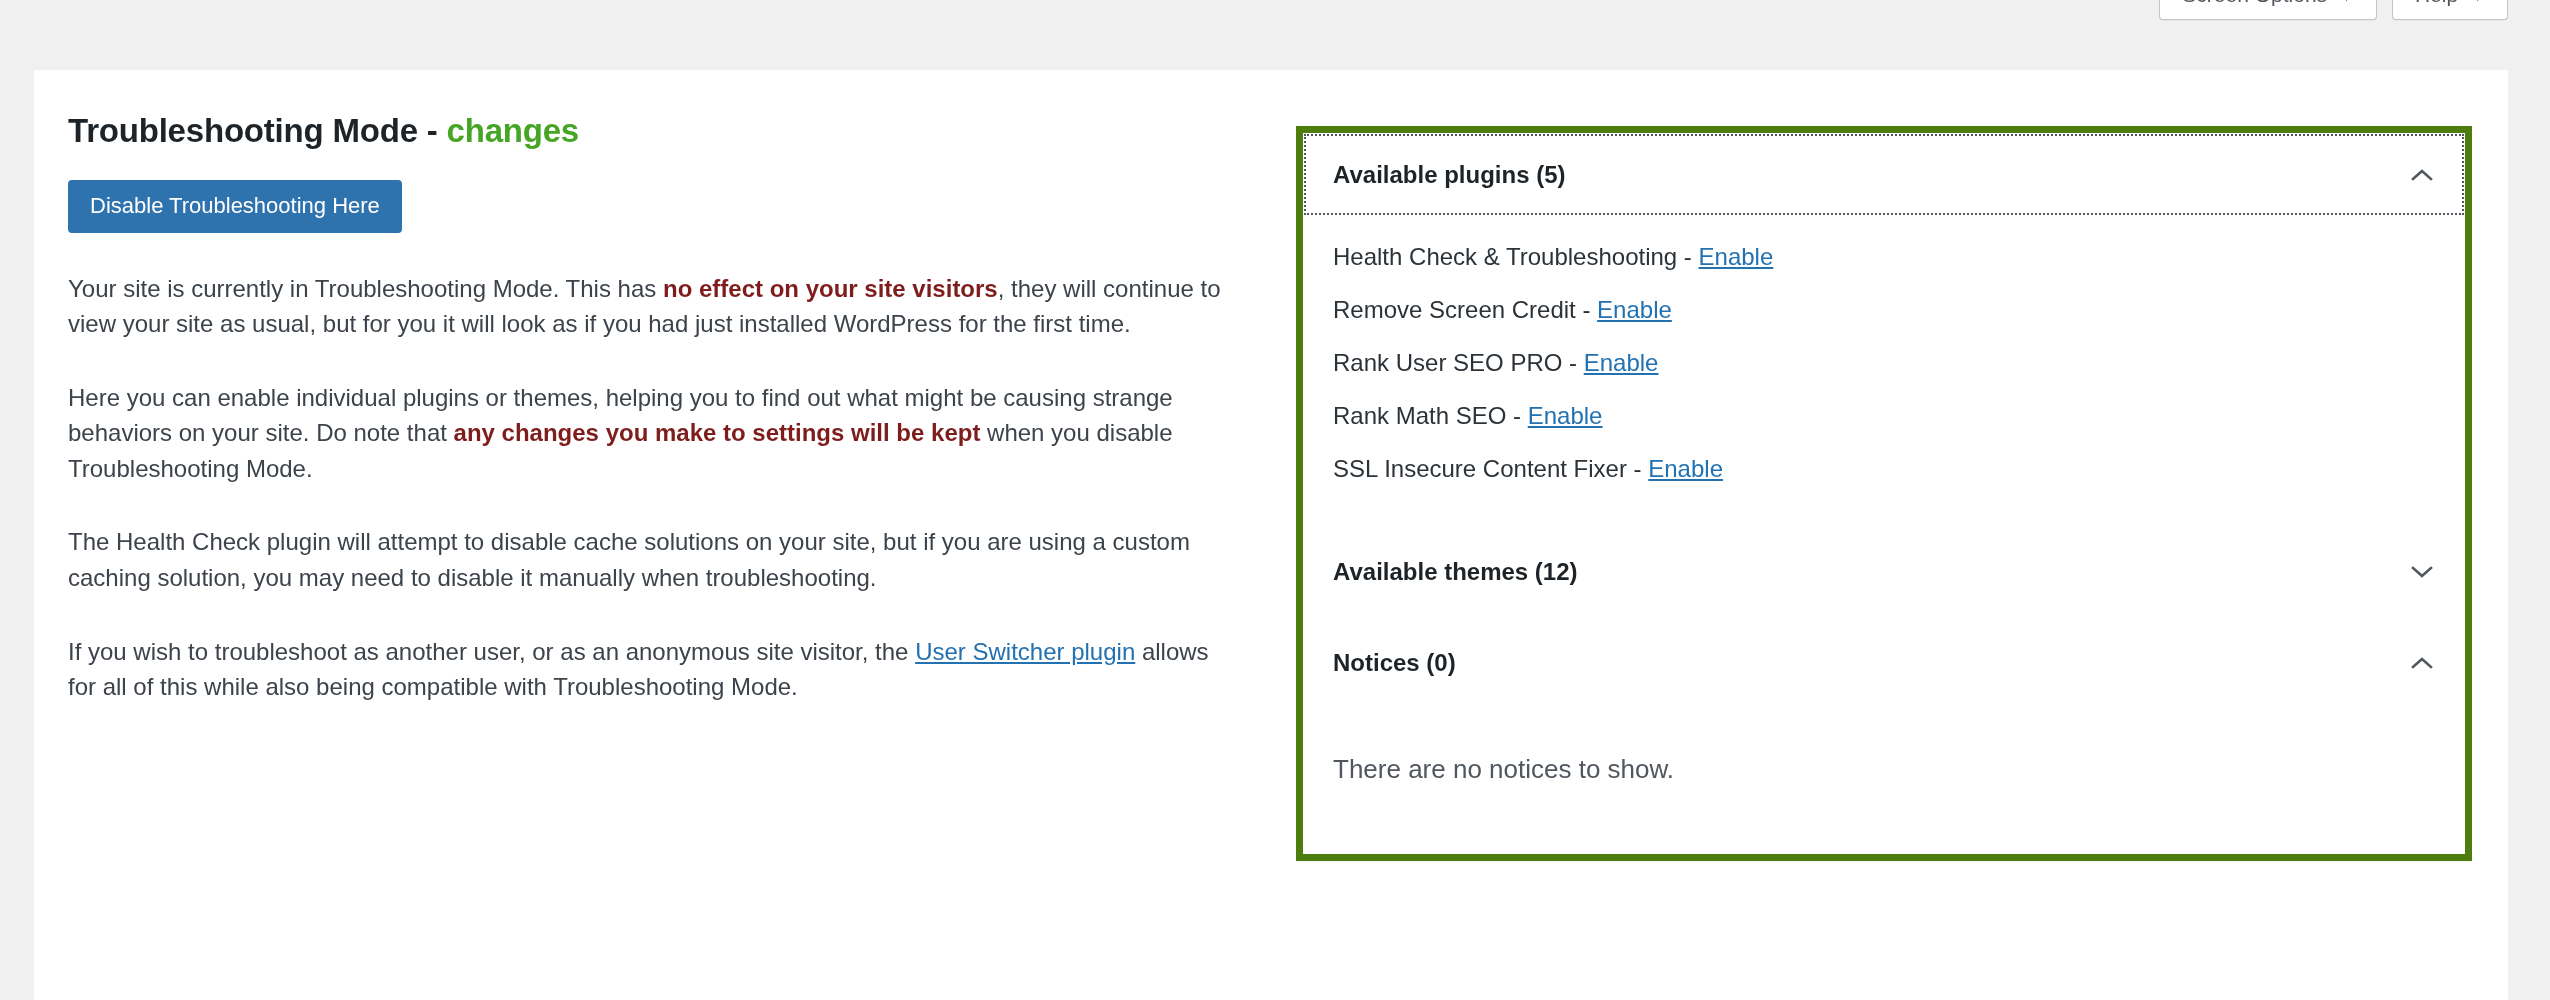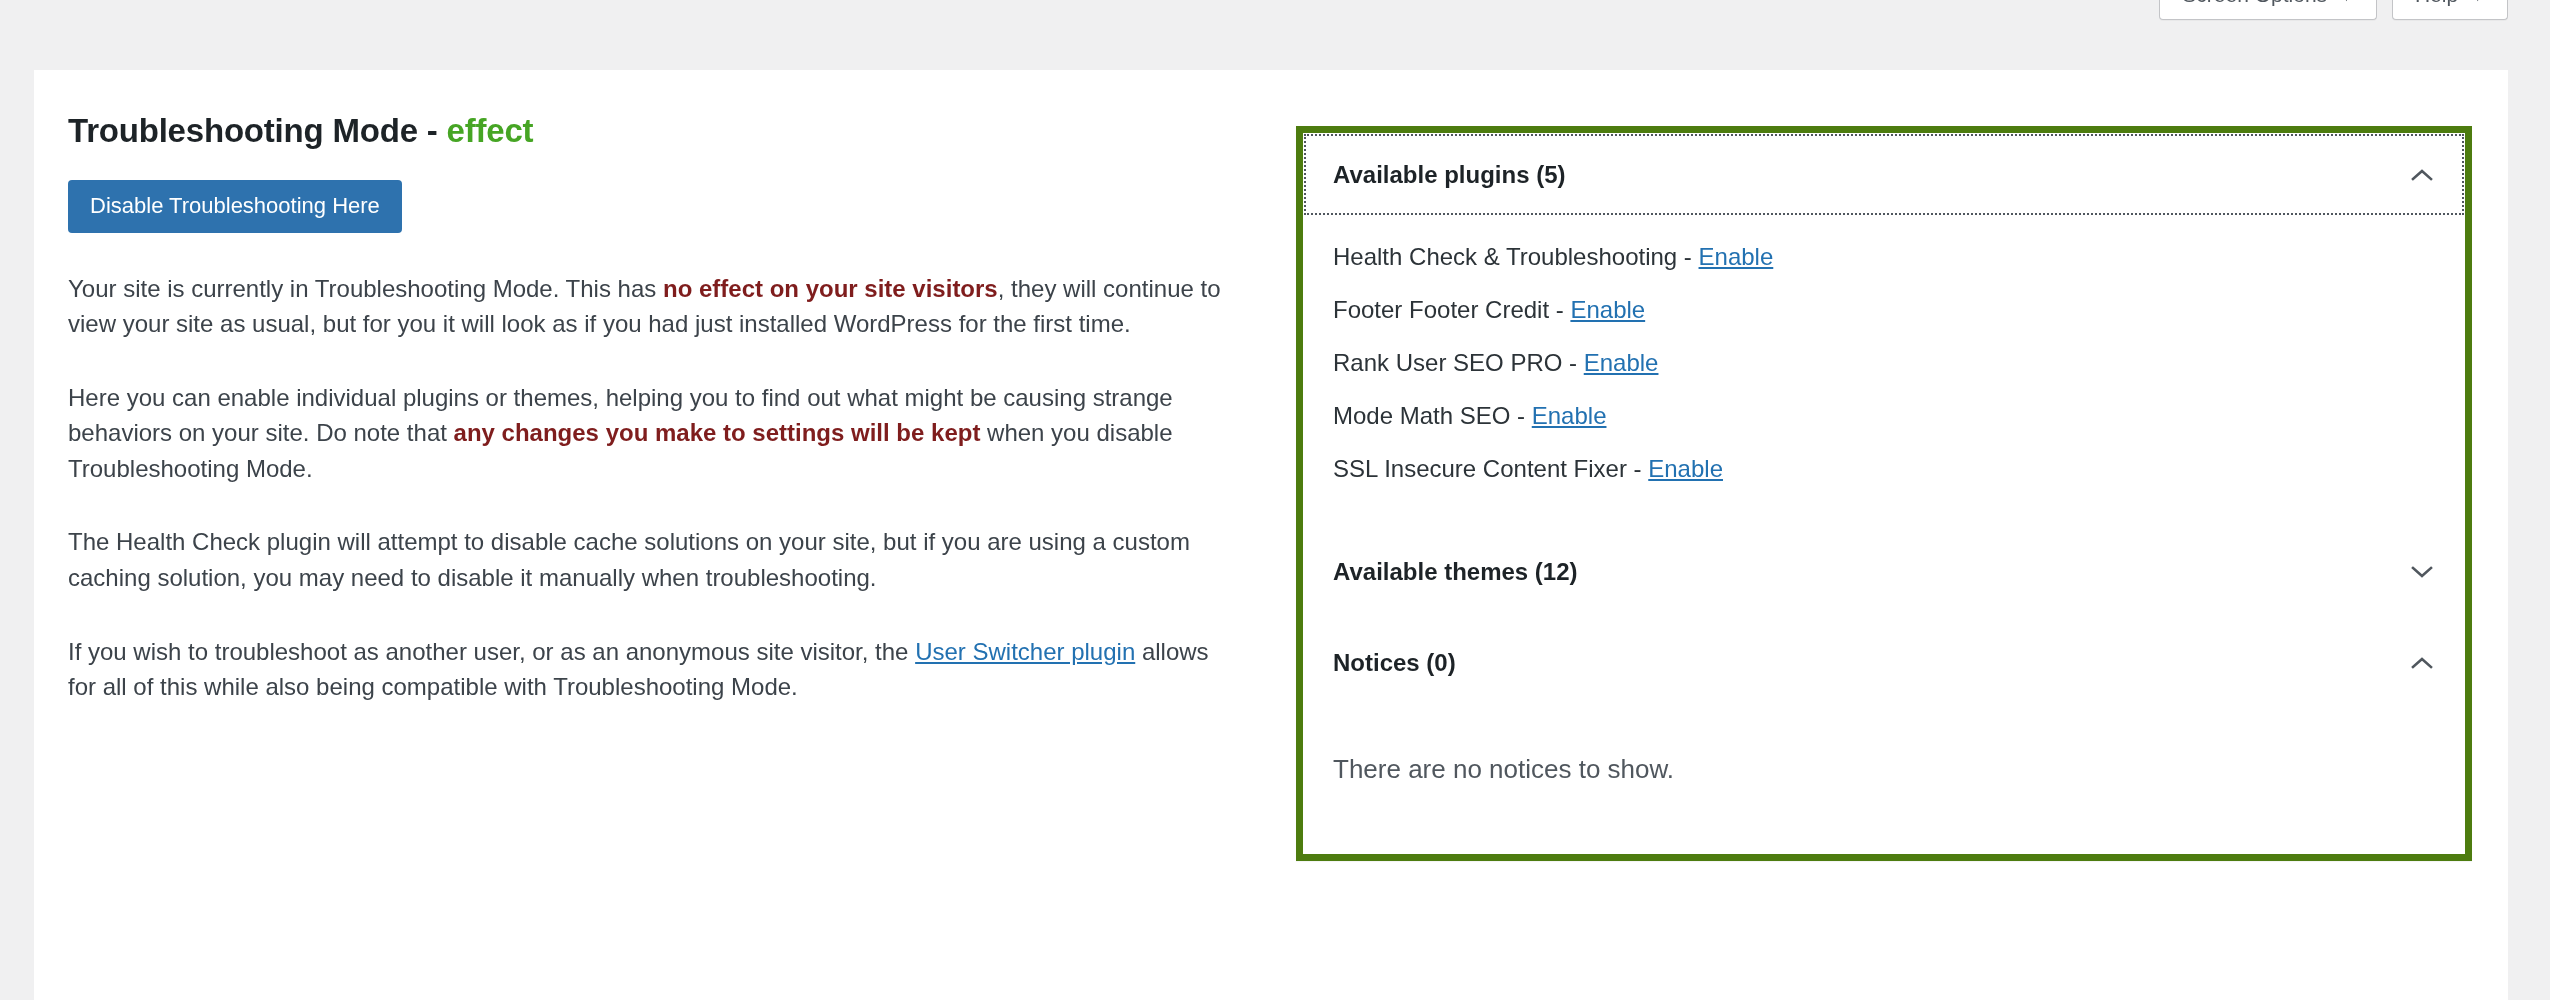--- a/index.html
+++ b/index.html
@@ -208,21 +208,21 @@
     <span>Help</span>
     <span class="screen-meta-caret">▼</span>
   </div>
 </div>
 
 <div class="content-surface">
   <div class="columns">
 
     <div class="col-left">
 
-      <h1 class="page-title"><span>Troubleshooting Mode - </span><span class="state-enabled">effect</span></h1>
+      <h1 class="page-title"><span>Troubleshooting Mode - </span><span class="state-enabled">changes</span></h1>
 
       <button class="primary-button">Disable Troubleshooting Here</button>
 
       <p class="body-copy"><span>Your site is currently in Troubleshooting Mode. This has </span><strong>no effect on your site visitors</strong><span>, they will continue to view your site as usual, but for you it will look as if you had just installed WordPress for the first time.</span></p>
 
       <p class="body-copy"><span>Here you can enable individual plugins or themes, helping you to find out what might be causing strange behaviors on your site. Do note that </span><strong>any changes you make to settings will be kept</strong><span> when you disable Troubleshooting Mode.</span></p>
 
       <p class="body-copy">The Health Check plugin will attempt to disable cache solutions on your site, but if you are using a custom caching solution, you may need to disable it manually when troubleshooting.</p>
 
       <p class="body-copy"><span>If you wish to troubleshoot as another user, or as an anonymous site visitor, the </span><a class="inline-link" href="#">User Switcher plugin</a><span> allows for all of this while also being compatible with Troubleshooting Mode.</span></p>
@@ -234,23 +234,23 @@
         <div class="accordion-section">
           <div class="accordion-header is-focused">
             <span class="accordion-title">Available plugins (5)</span>
             <svg class="chev" viewBox="0 0 26 16">
               <path d="M4 12 L13 4 L22 12"></path>
             </svg>
           </div>
           <div class="accordion-panel">
             <ul class="plugin-list">
               <li><span>Health Check &amp; Troubleshooting - </span><a href="#">Enable</a></li>
-              <li><span>Footer Footer Credit - </span><a href="#">Enable</a></li>
+              <li><span>Remove Screen Credit - </span><a href="#">Enable</a></li>
               <li><span>Rank User SEO PRO - </span><a href="#">Enable</a></li>
-              <li><span>Mode Math SEO - </span><a href="#">Enable</a></li>
+              <li><span>Rank Math SEO - </span><a href="#">Enable</a></li>
               <li><span>SSL Insecure Content Fixer - </span><a href="#">Enable</a></li>
             </ul>
           </div>
         </div>
 
         <div class="accordion-section plain-header">
           <div class="accordion-header">
             <span class="accordion-title">Available themes (12)</span>
             <svg class="chev" viewBox="0 0 26 16">
               <path d="M4 4 L13 12 L22 4"></path>

